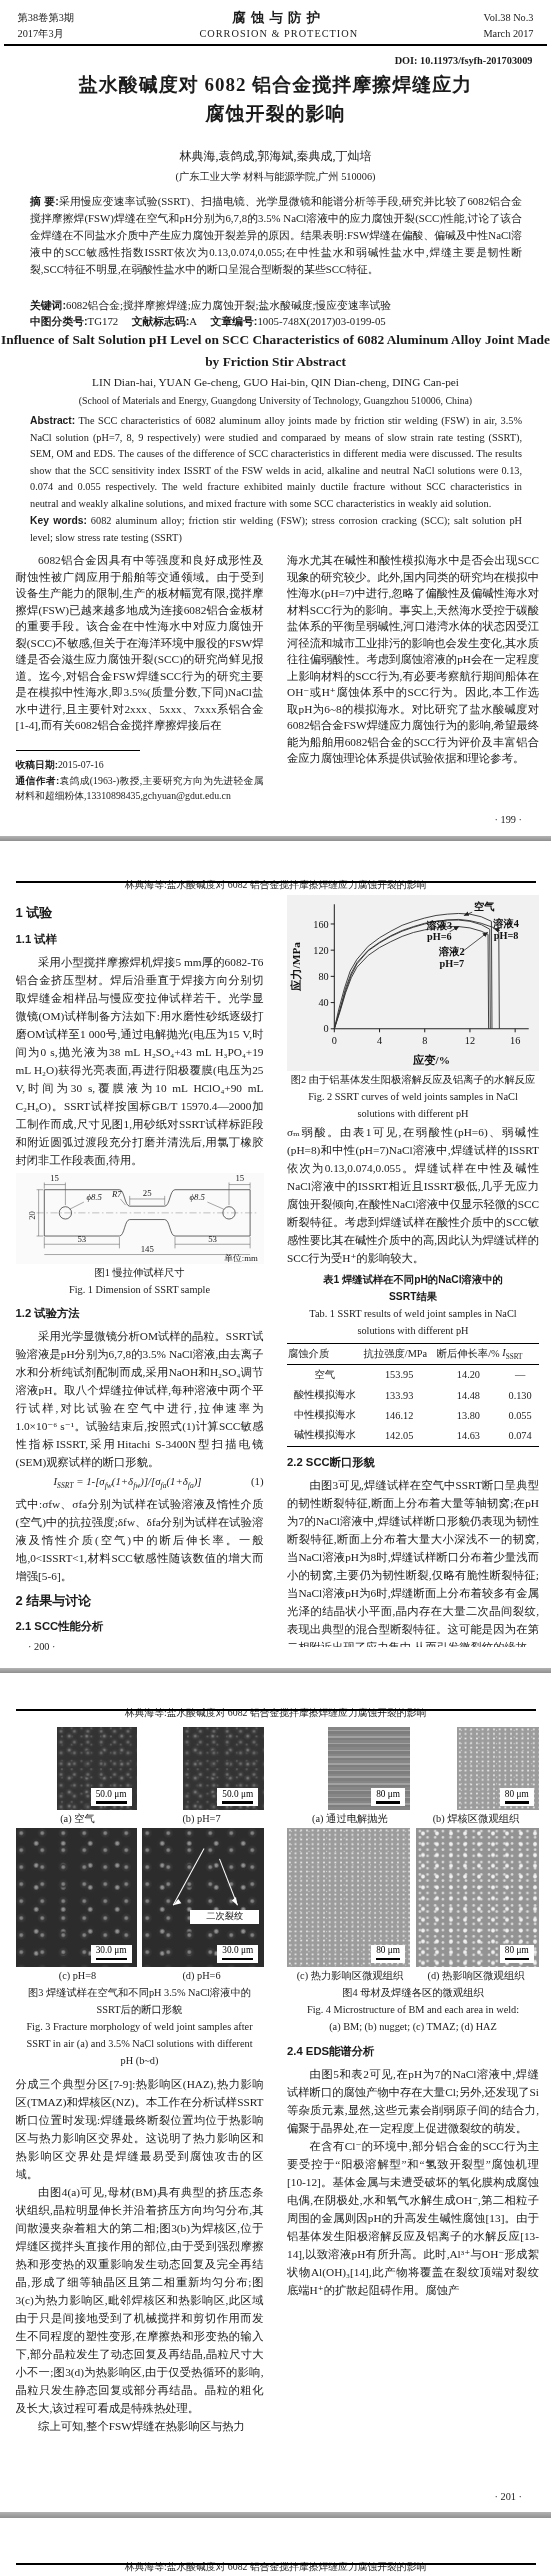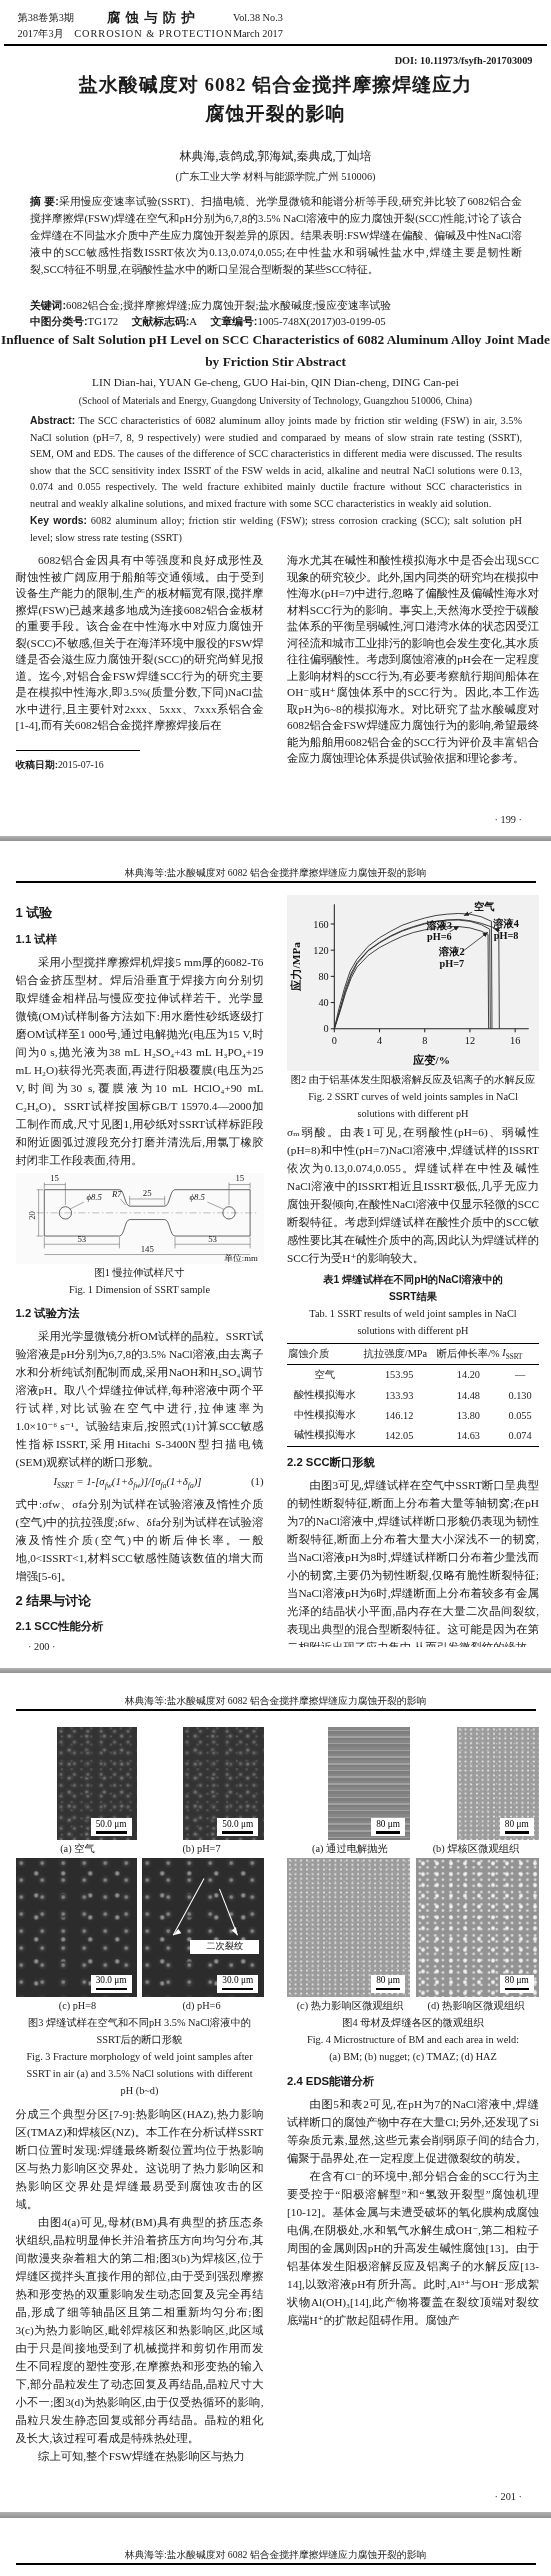--- a/index.html
+++ b/index.html
@@ -3,21 +3,21 @@
 <meta charset="utf-8">
 <style>
   html,body{margin:0;padding:0;background:#fff;}
   .doc{position:relative;width:551px;background:#fff;color:#1b1b1b;
        font-family:"Liberation Serif","DejaVu Serif",serif;}
   .page{position:relative;width:551px;background:#fff;overflow:hidden;}
   #pg1{height:836px;} #pg2{height:827px;} #pg3{height:839px;} #pg4{height:838px;}
   .pgbar{width:551px;background:linear-gradient(#b3b3b3,#8f8f8f);}
   .bar10{height:5.2px;} .bar11{height:5.7px;}
   
-  .jhead{position:absolute;top:10.3px;left:17.5px;right:17.5px;display:flex;justify-content:flex-start;font-size:10.3px;line-height:15.5px;}
+  .jhead{position:absolute;top:10.3px;left:17.5px;right:17.5px;display:flex;justify-content:space-between;font-size:10.3px;line-height:15.5px;}
   .jh-c{text-align:center;}
   .jt{font-size:13.4px;letter-spacing:5.2px;font-weight:bold;}
   .jte{font-size:10.3px;letter-spacing:1px;}
   .jh-r{text-align:right;}
   .rule1{position:absolute;top:44px;left:4.1px;width:543px;height:2.1px;background:#000;}
   .doi{position:absolute;top:55px;right:18.5px;font-weight:bold;font-size:10.3px;}
   .t-cn{position:absolute;top:70px;left:0;width:100%;text-align:center;font-size:19px;font-weight:bold;line-height:29px;margin:0;letter-spacing:1px;}
   .auth{position:absolute;top:148px;width:100%;text-align:center;font-size:12px;}
   .affil{position:absolute;top:170px;width:100%;text-align:center;font-size:10.3px;}
   .blk{position:absolute;left:30px;width:492px;text-align:justify;text-justify:inter-character;}
@@ -34,21 +34,21 @@
   
   .col{position:absolute;text-align:justify;text-justify:inter-character;}
   .col-l{left:15.5px;width:248px;} .col-r{left:287px;width:252px;}
   .p{font-size:11.3px;line-height:18px;margin:0;text-indent:2em;}
   .cont{text-indent:0;}
   #pg1 .p{line-height:16.5px;}
   .fnrule{position:absolute;top:750px;left:15.5px;width:124px;height:1px;background:#000;}
   .fn{position:absolute;top:757px;left:15.5px;width:248px;font-size:9.8px;line-height:15.5px;text-align:justify;}
   .pageno{position:absolute;font-size:10.3px;color:#222;}
   
-  .rh{position:absolute;left:0;width:100%;text-align:center;font-size:9.8px;color:#222;}
+  .rh{position:absolute;left:0;width:100%;text-align:center;font-size:9.8px;color:#222;margin-top:12px;}
   .rhrule{position:absolute;left:15.5px;width:520px;height:1.5px;background:#000;}
   .sec{font-family:"Liberation Sans","DejaVu Sans",sans-serif;font-weight:bold;font-size:13px;margin:7.2px 0 7.2px;text-indent:0;}
   .subsec{font-family:"Liberation Sans","DejaVu Sans",sans-serif;font-weight:bold;font-size:11.3px;margin:6.2px 0 5.2px;text-indent:0;}
   .figbox{background:#fafafa;margin:4.1px 0 1px;}
   .cap{font-size:10.3px;line-height:16px;text-align:center;text-indent:0;margin:1px 0;}
   .eqrow{display:flex;align-items:baseline;font-size:10.8px;margin:4.1px 0;}
   .eqbody{flex:1;text-align:center;font-style:italic;}
   .eqno{width:24px;text-align:right;font-style:normal;}
   sub{font-size:70%;}
   
@@ -59,21 +59,21 @@
   .clabel{font-size:20px;fill:#111;font-weight:bold;}
   .alabel{font-size:22px;fill:#111;font-weight:bold;}
   .arrow{stroke:#222;stroke-width:1.5;}
   
   table.dt{width:100%;border-collapse:collapse;border-top:1.5px solid #000;border-bottom:1.5px solid #000;font-size:10.3px;margin:3.1px 0;}
   table.dt th{border-bottom:1px solid #000;font-weight:normal;padding:3.1px 1px;}
   table.dt td{padding:3.1px 1px;text-align:center;}
   
   .grid2{display:flex;gap:5.2px;}
   .micro{position:relative;flex:1;}
-  .h220{height:113px;margin-left:41px;} .h270{height:139px;}
+  .h220{height:83px;margin-left:41px;} .h270{height:139px;}
   .sem{background-color:#333;background-image:
     radial-gradient(circle at 30% 40%,#6e6e6e 0.5px,#3d3d3d 2.1px,rgba(0,0,0,0) 4.1px),
     radial-gradient(circle at 70% 65%,#787878 0.5px,#414141 2.1px,rgba(0,0,0,0) 4.1px),
     radial-gradient(circle at 50% 15%,#5c5c5c 0.5px,#383838 1.5px,rgba(0,0,0,0) 3.6px);
     background-size:13.4px 10.8px,17.5px 14px,9.8px 8.2px;}
   .sem2{background-color:#2c2c2c;background-image:
     radial-gradient(circle at 25% 30%,#808080 1px,#3a3a3a 2.6px,rgba(0,0,0,0) 5.2px),
     radial-gradient(circle at 75% 70%,#909090 1px,#303030 3.1px,rgba(0,0,0,0) 6.2px);
     background-size:21px 17px,27px 22px;}
   .om{background-color:#9c9c9c;background-image:
@@ -133,20 +133,21 @@
     <div class="blk kw-en"><span class="lab">Key words:</span> <span>6082 aluminum alloy; friction stir welding (FSW); stress corrosion cracking (SCC); salt solution pH level; slow stress rate testing (SSRT)</span></div>
     <div class="col col-l" style="top:552px;height:197px;overflow:hidden;">
       <p class="p">6082铝合金因具有中等强度和良好成形性及耐蚀性被广阔应用于船舶等交通领域。由于受到设备生产能力的限制,生产的板材幅宽有限,搅拌摩擦焊(FSW)已越来越多地成为连接6082铝合金板材的重要手段。该合金在中性海水中对应力腐蚀开裂(SCC)不敏感,但关于在海洋环境中服役的FSW焊缝是否会滋生应力腐蚀开裂(SCC)的研究尚鲜见报道。迄今,对铝合金FSW焊缝SCC行为的研究主要是在模拟中性海水,即3.5%(质量分数,下同)NaCl盐水中进行,且主要针对2xxx、5xxx、7xxx系铝合金[1-4],而有关6082铝合金搅拌摩擦焊接后在</p>
     </div>
     <div class="col col-r" style="top:552px;height:258px;overflow:hidden;">
       <p class="p cont">海水尤其在碱性和酸性模拟海水中是否会出现SCC现象的研究较少。此外,国内同类的研究均在模拟中性海水(pH=7)中进行,忽略了偏酸性及偏碱性海水对材料SCC行为的影响。事实上,天然海水受控于碳酸盐体系的平衡呈弱碱性,河口港湾水体的状态因受江河径流和城市工业排污的影响也会发生变化,其水质往往偏弱酸性。考虑到腐蚀溶液的pH会在一定程度上影响材料的SCC行为,有必要考察航行期间船体在OH⁻或H⁺腐蚀体系中的SCC行为。因此,本工作选取pH为6~8的模拟海水。对比研究了盐水酸碱度对6082铝合金FSW焊缝应力腐蚀行为的影响,希望最终能为船舶用6082铝合金的SCC行为评价及丰富铝合金应力腐蚀理论体系提供试验依据和理论参考。</p>
     </div>
     <div class="fnrule"></div>
     <div class="fn">
       <div><span class="lab">收稿日期:</span><span>2015-07-16</span></div>
+      <div><span class="lab">通信作者:</span><span>袁鸽成(1963-)教授,主要研究方向为先进轻金属材料和超细粉体,13310898435,gchyuan@gdut.edu.cn</span></div>
     </div>
     <div class="pageno" style="top:814px;right:29px;">· 199 ·</div>
   </section>
 
   <div class="pgbar bar10"></div>
 
   <section class="page" id="pg2">
     <div class="rh" style="top:26px;">林典海等:盐水酸碱度对 6082 铝合金搅拌摩擦焊缝应力腐蚀开裂的影响</div>
     <div class="rhrule" style="top:40px;"></div>
     <div class="col col-l" style="top:56px;height:742px;overflow:hidden;">

